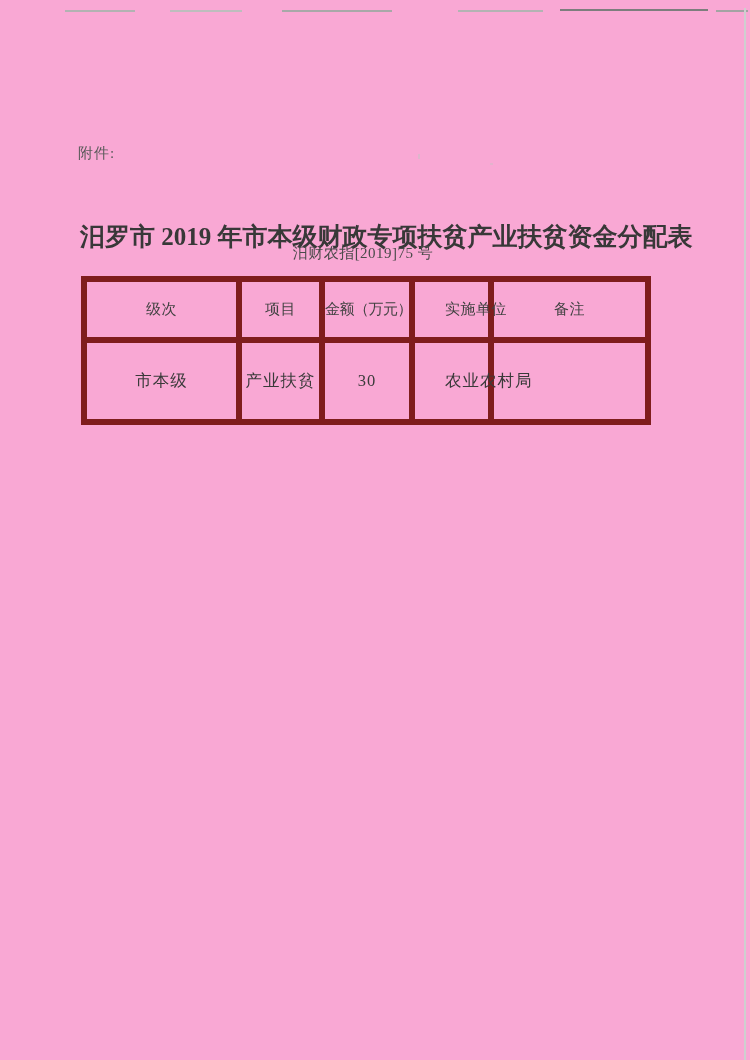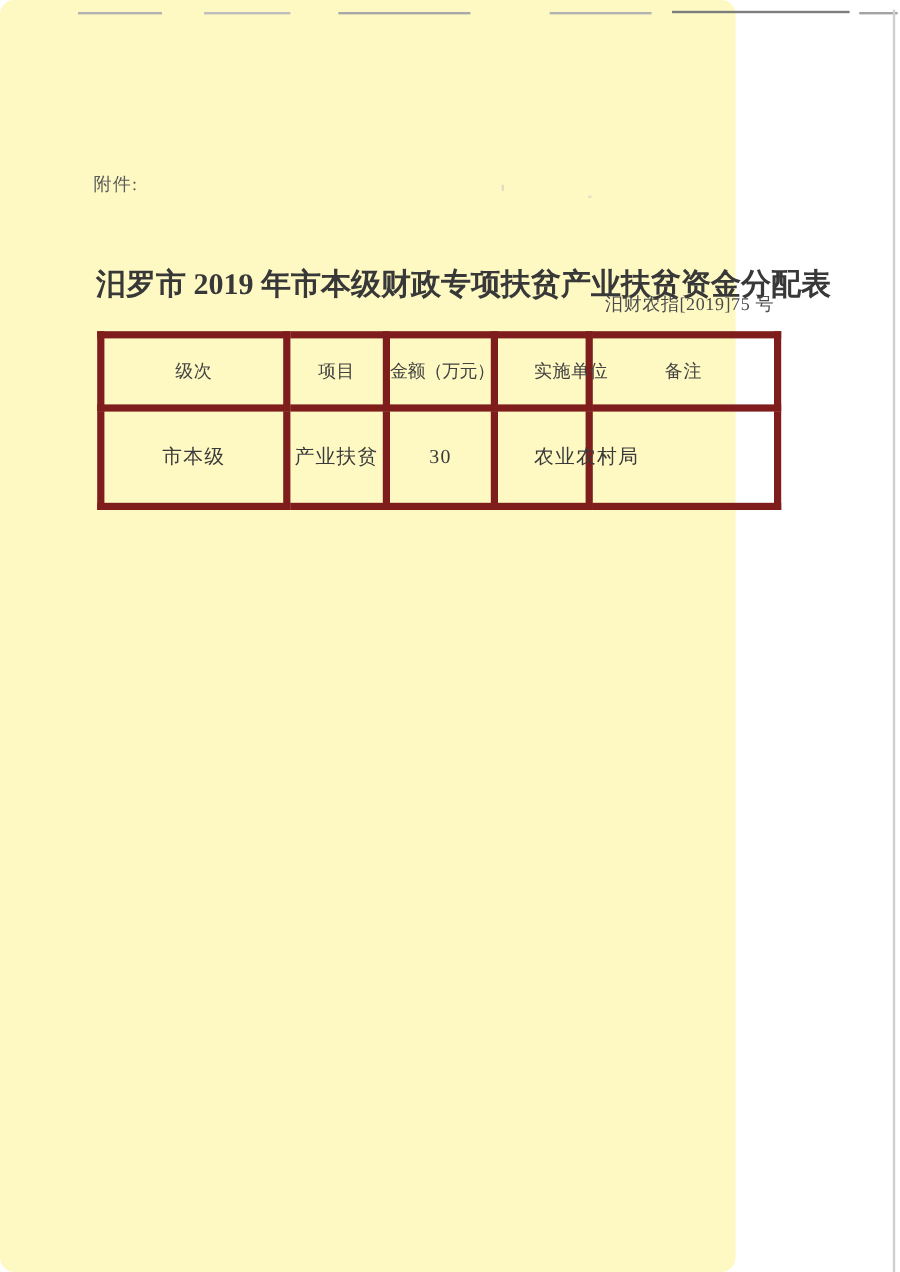--- a/index.html
+++ b/index.html
@@ -5,23 +5,22 @@
   * { margin: 0; padding: 0; box-sizing: border-box; }
   html, body { background: #ffffff; }
   body {
     font-family: "Liberation Serif", "DejaVu Serif", serif;
     width: 750px; height: 1060px;
     position: relative;
     overflow: hidden;
   }
   .page {
     position: absolute; left: 0; top: 0;
-    width: 613px; height: 1060px;
-    background: #fef9c3;
-    border-radius: 12px;
+    width: 750px; height: 1060px;
+    background: #f9a8d4;
   }
   
   .scan-seg { position: absolute; height: 2px; }
   .scan-right-edge {
     position: absolute; top: 8px; bottom: 0; width: 2px;
     background: #cfcfcf;
   }
   .speck { position: absolute; background: #c4c4c4; }
 
   .attachment-label {
@@ -31,21 +30,21 @@
   .doc-title {
     position: absolute; left: 80px; top: 180px;
     width: 568px;
     font-size: 25px; font-weight: bold; color: #383838;
     white-space: nowrap; letter-spacing: 0px;
     text-align: justify;
     margin-top: 40px;
   }
   .doc-number {
     position: absolute; left: 81px; top: 244px; width: 564px;
-    text-align: right;
+    text-align: center;
     font-size: 15px; color: #4a4a4a; letter-spacing: 0.5px;
   }
 
   table.alloc {
     position: absolute; left: 81px; top: 276px;
     width: 564px;
     border-collapse: collapse;
     table-layout: fixed;
     color: #3d3d3d;
   }

